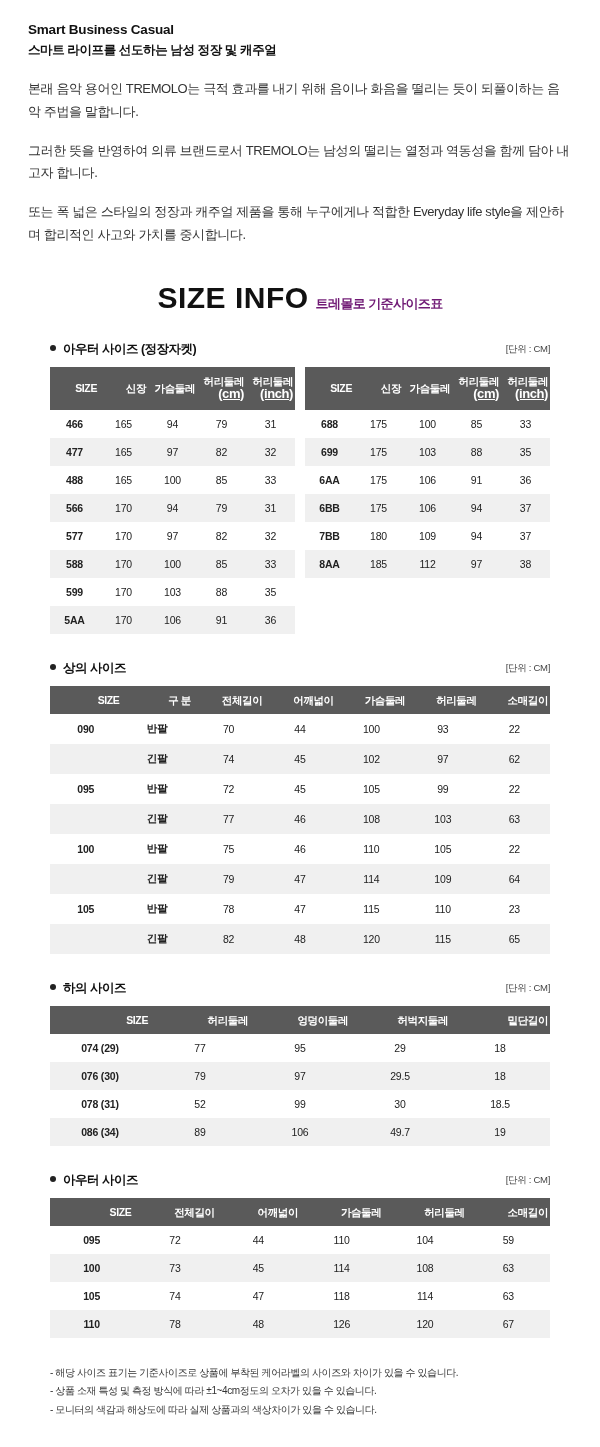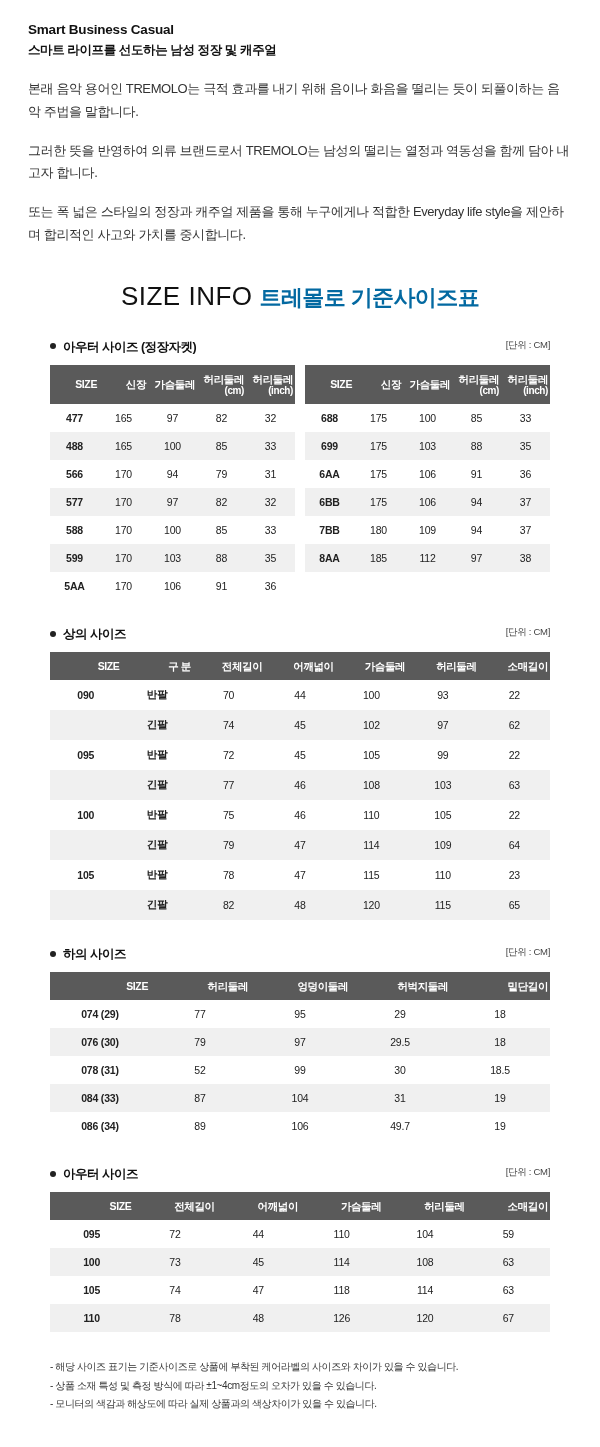--- a/index.html
+++ b/index.html
@@ -39,39 +39,39 @@
     line-height: 1.75;
     color: #333;
     letter-spacing: -0.4px;
     margin: 16px 0 12px 0;
   }
   .size-info-head {
     text-align: center;
     margin: 34px 0 26px 0;
   }
   .size-info-head .en {
-    font-size: 26px;
-    font-weight: normal;
+    font-size: 30px;
+    font-weight: bold;
     letter-spacing: 0.5px;
     color: #111;
   }
   .size-info-head .ko {
-    font-size: 22px;
+    font-size: 13px;
     font-weight: bold;
     letter-spacing: -0.6px;
-    color: #0369a1;
+    color: #701a75;
     margin-left: 7px;
   }
   .section {
     margin: 0 0 26px 0;
     padding: 0 22px;
   }
   .section-head {
     display: flex;
-    align-items: flex-start;
+    align-items: center;
     justify-content: space-between;
     margin-bottom: 9px;
     gap: 16px;
   }
   .section-title {
     font-size: 12.5px;
     font-weight: bold;
     letter-spacing: -0.5px;
     color: #111;
     display: flex;
@@ -116,21 +116,21 @@
     letter-spacing: -0.2px;
   }
   tbody tr:nth-child(odd) td { background: #ffffff; }
   tbody tr:nth-child(even) td { background: #f0f0f0; }
   td.size-col { font-weight: bold; }
   .dual-wrap {
     display: flex;
     gap: 10px;
   }
   .dual-wrap > div { flex: 1; }
-  .th-sub { font-size: 10px; font-weight: bold; display: block; }
+  .th-sub { font-size: 13px; font-weight: bold; display: block; text-decoration: underline; }
   .notes {
     margin: 18px 22px 0 22px;
     font-size: 10px;
     line-height: 1.85;
     color: #333;
     letter-spacing: -0.4px;
   }
   .notes div { white-space: nowrap; }
 </style>
 </head>
@@ -165,20 +165,27 @@
             <tr>
               <th>SIZE</th>
               <th>신장</th>
               <th>가슴둘레</th>
               <th><span>허리둘레</span><span class="th-sub">(cm)</span></th>
               <th><span>허리둘레</span><span class="th-sub">(inch)</span></th>
             </tr>
           </thead>
           <tbody>
             <tr>
+                <td class="size-col">466</td>
+                <td>165</td>
+                <td>94</td>
+                <td>79</td>
+                <td>31</td>
+              </tr>
+            <tr>
                 <td class="size-col">477</td>
                 <td>165</td>
                 <td>97</td>
                 <td>82</td>
                 <td>32</td>
               </tr>
             <tr>
                 <td class="size-col">488</td>
                 <td>165</td>
                 <td>100</td>
@@ -414,27 +421,20 @@
             <td>18</td>
           </tr>
         <tr>
             <td class="size-col">078 (31)</td>
             <td>52</td>
             <td>99</td>
             <td>30</td>
             <td>18.5</td>
           </tr>
         <tr>
-            <td class="size-col">084 (33)</td>
-            <td>87</td>
-            <td>104</td>
-            <td>31</td>
-            <td>19</td>
-          </tr>
-        <tr>
             <td class="size-col">086 (34)</td>
             <td>89</td>
             <td>106</td>
             <td>49.7</td>
             <td>19</td>
           </tr>
       </tbody>
     </table>
   </div>
 

